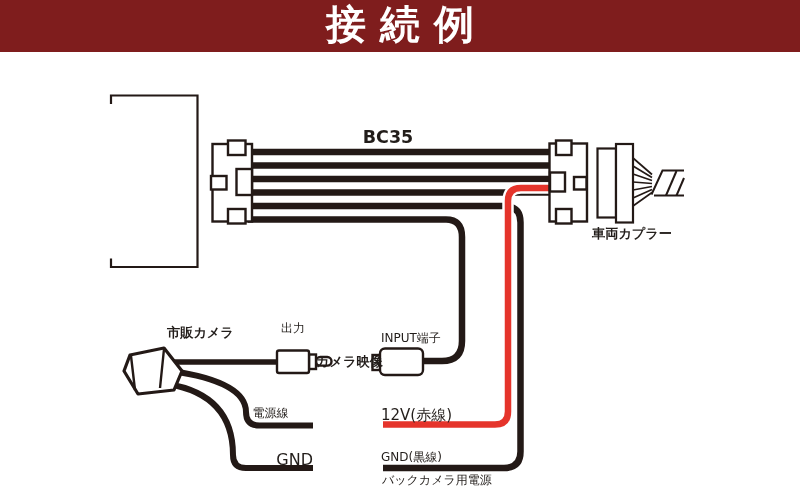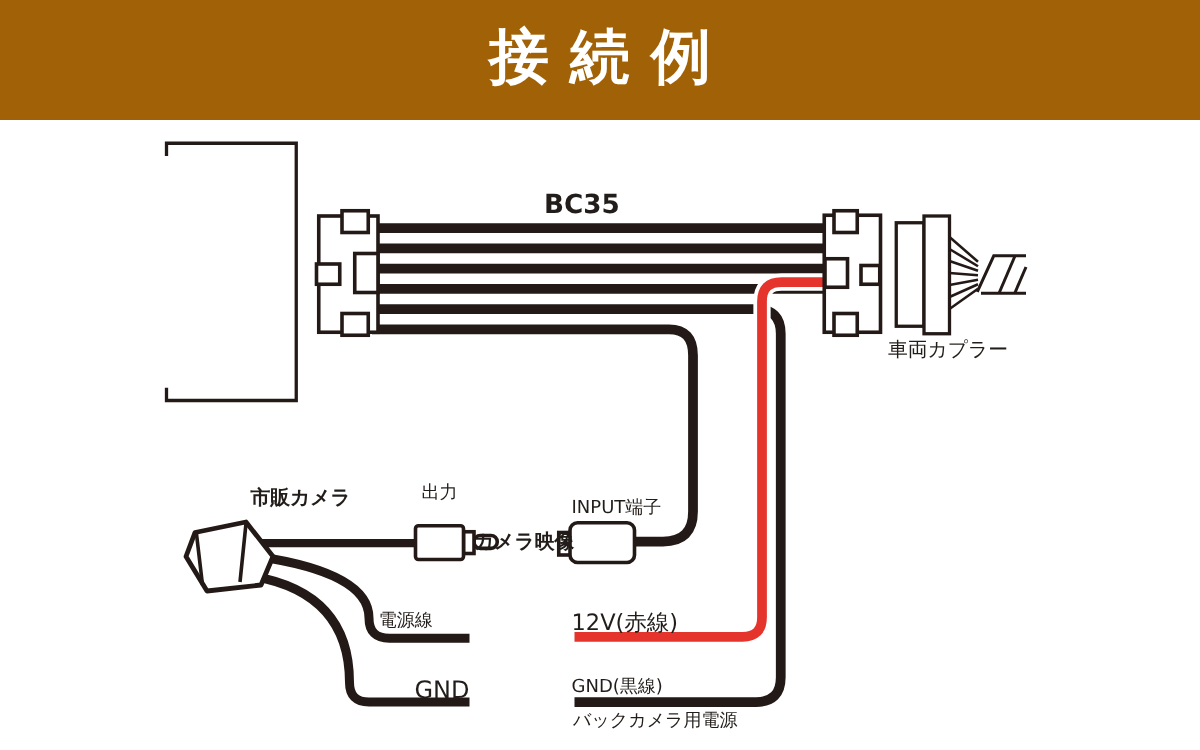--- a/index.html
+++ b/index.html
@@ -1,27 +1,27 @@
 <!DOCTYPE html>
 <html><head>
 <meta charset="utf-8">
 <style>
   html,body{margin:0;padding:0;}
   body{width:800px;height:500px;position:relative;background:#ffffff;overflow:hidden;
        font-family:"DejaVu Sans","Liberation Sans",sans-serif;color:#221d1a;}
   .stage{position:absolute;left:0;top:0;width:800px;height:500px;}
-  .header{position:absolute;left:0;top:0;width:800px;height:80px;background:#a16207;
+  .header{position:absolute;left:0;top:0;width:800px;height:52px;background:#7f1d1d;
           display:flex;align-items:center;justify-content:center;}
   .header-title{color:#ffffff;font-weight:bold;font-size:40px;letter-spacing:0.35em;
                 text-indent:0.35em;line-height:1;transform:translateY(-2px);}
   .diagram-svg{position:absolute;left:0;top:0;width:800px;height:500px;}
   .lbl{position:absolute;white-space:nowrap;line-height:1.15;}
   .lbl-bc35{left:358px;top:127px;width:60px;text-align:center;font-size:17.5px;font-weight:bold;}
   .lbl-display{left:106px;top:160px;width:96px;text-align:center;font-size:15px;font-weight:bold;line-height:17.5px;}
-  .lbl-coupler{left:592px;top:226px;font-size:13.2px;font-weight:normal;}
+  .lbl-coupler{left:592px;top:226px;font-size:13.2px;font-weight:bold;}
   .lbl-camera{left:121px;top:325px;font-size:13.2px;font-weight:bold;margin-left:46px;}
   .lbl-camvideo{left:316px;top:306px;font-size:13.2px;font-weight:bold;margin-top:48px;}
   .lbl-output{left:281px;top:322px;width:34px;font-size:12px;}
   .lbl-input{left:381px;top:332px;font-size:12px;}
   .lbl-powerline{left:244px;top:407px;width:53px;text-align:center;font-size:12px;}
   .lbl-12v{left:381px;top:407px;font-size:15px;}
   .lbl-gnd{left:260px;top:451px;width:53px;text-align:right;font-size:16px;}
   .lbl-gndblack{left:381px;top:451px;font-size:12px;}
   .lbl-backcam-line{left:199px;top:474px;font-size:12px;}
   .lbl-backcam-power{left:382px;top:474px;font-size:12px;}

